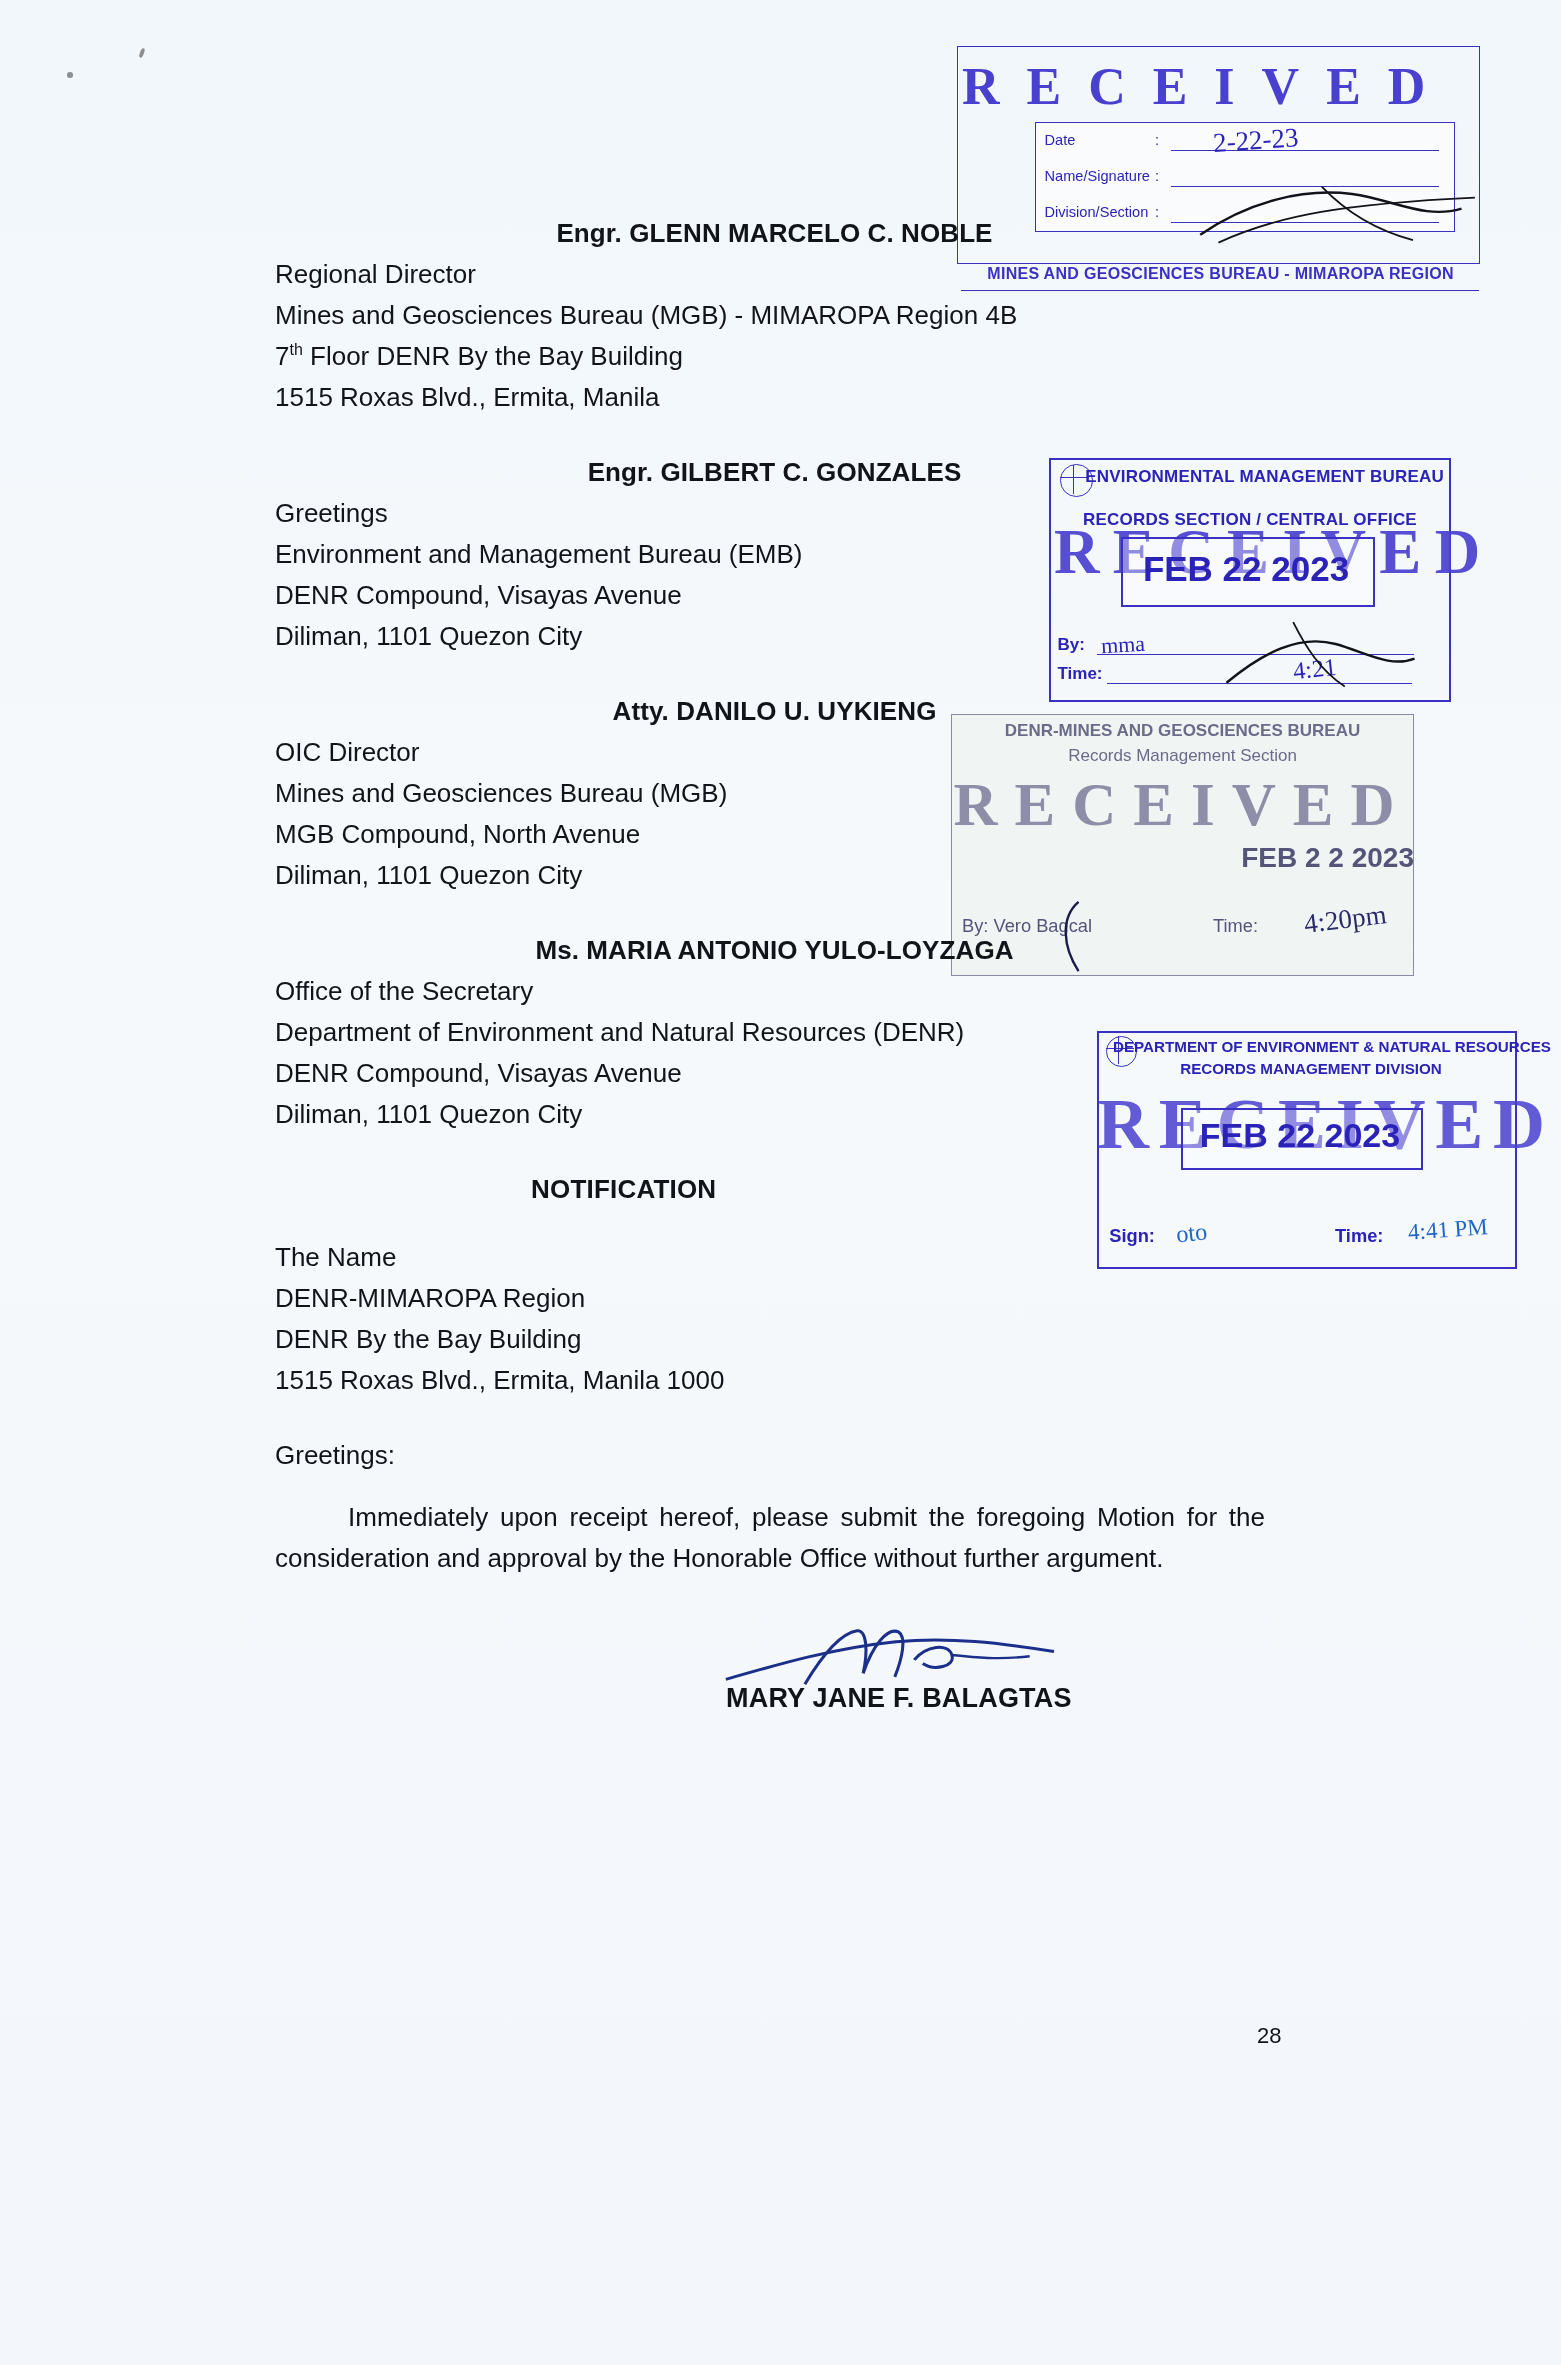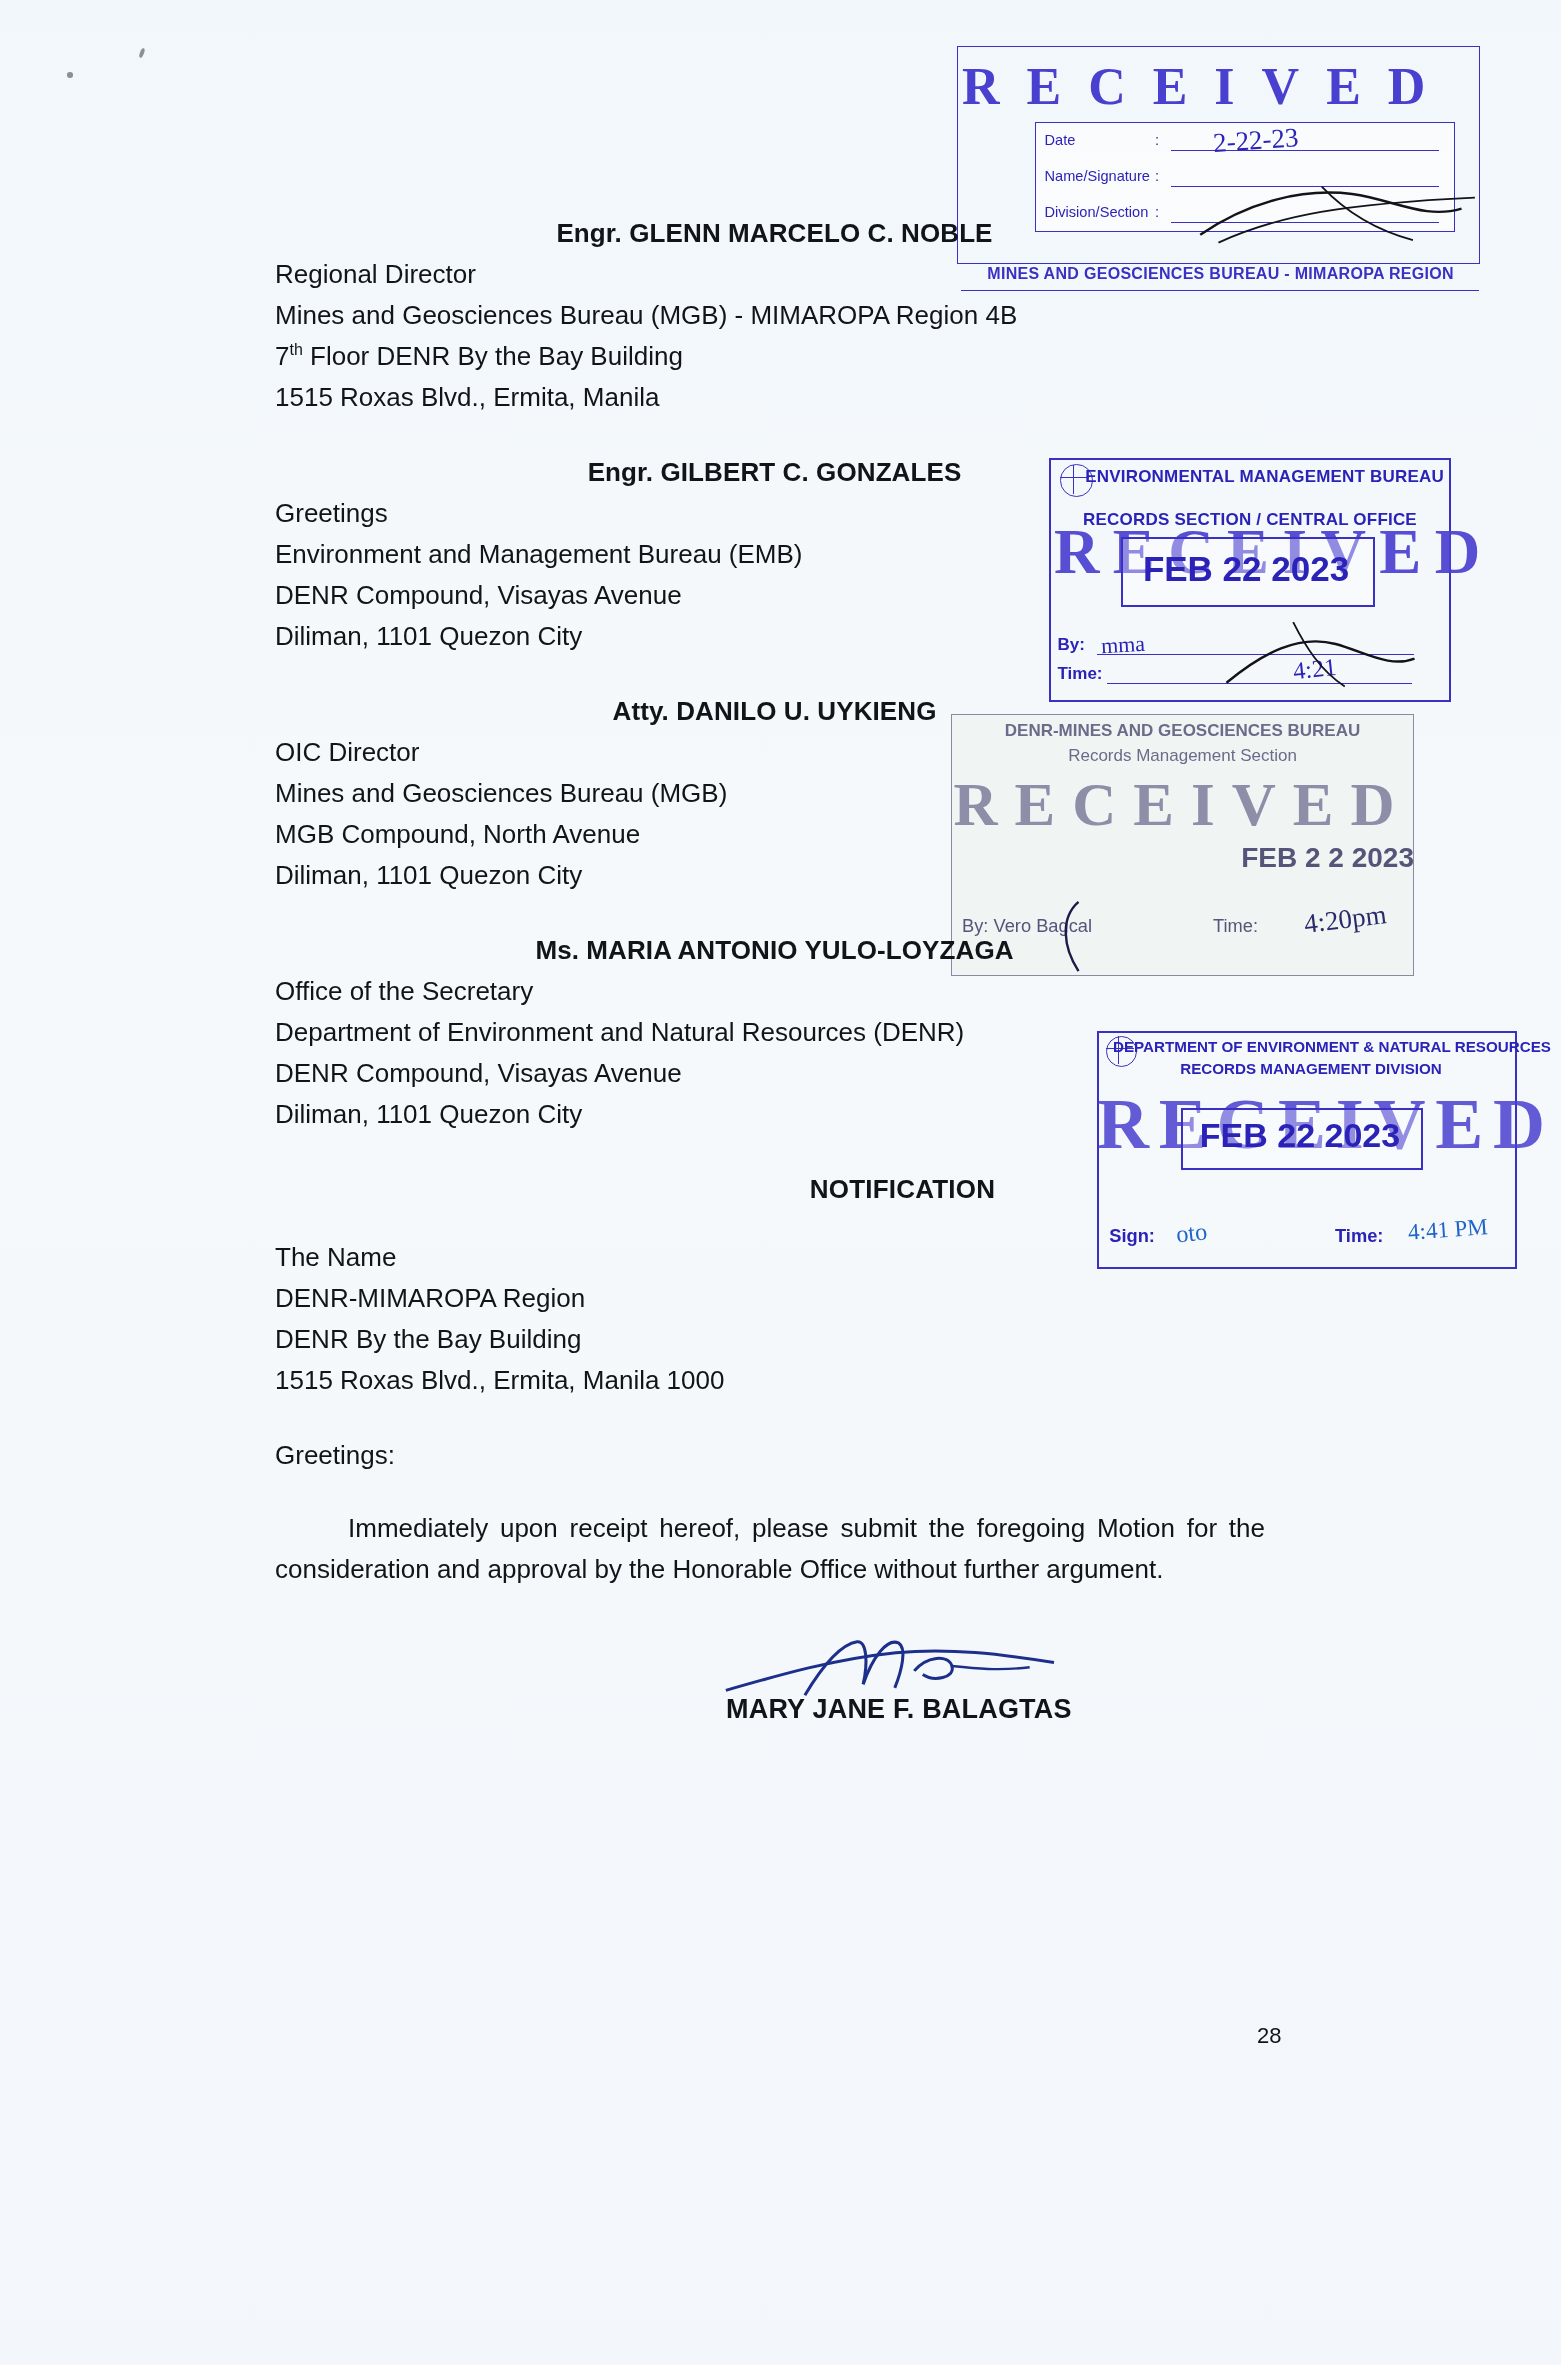--- a/index.html
+++ b/index.html
@@ -41,29 +41,29 @@
   }
   .line {
     white-space: pre;
   }
   sup {
     font-size: 16px;
     vertical-align: super;
     line-height: 0;
   }
   .section-title {
-    text-align: center;
+    text-align: left;
     font-weight: bold;
     font-size: 26px;
     margin: 25.6px 0 27px 256px;
     letter-spacing: 0.2px;
   }
   .greetings {
     margin-top: 29px;
-    margin-bottom: 32px;
+    margin-bottom: 21px;
   }
   .para {
     text-align: justify;
     text-indent: 73px;
     line-height: 41px;
     margin-bottom: 24.4px;
     width: 990px;
   }
   .signature-wrap {
     position: relative;

